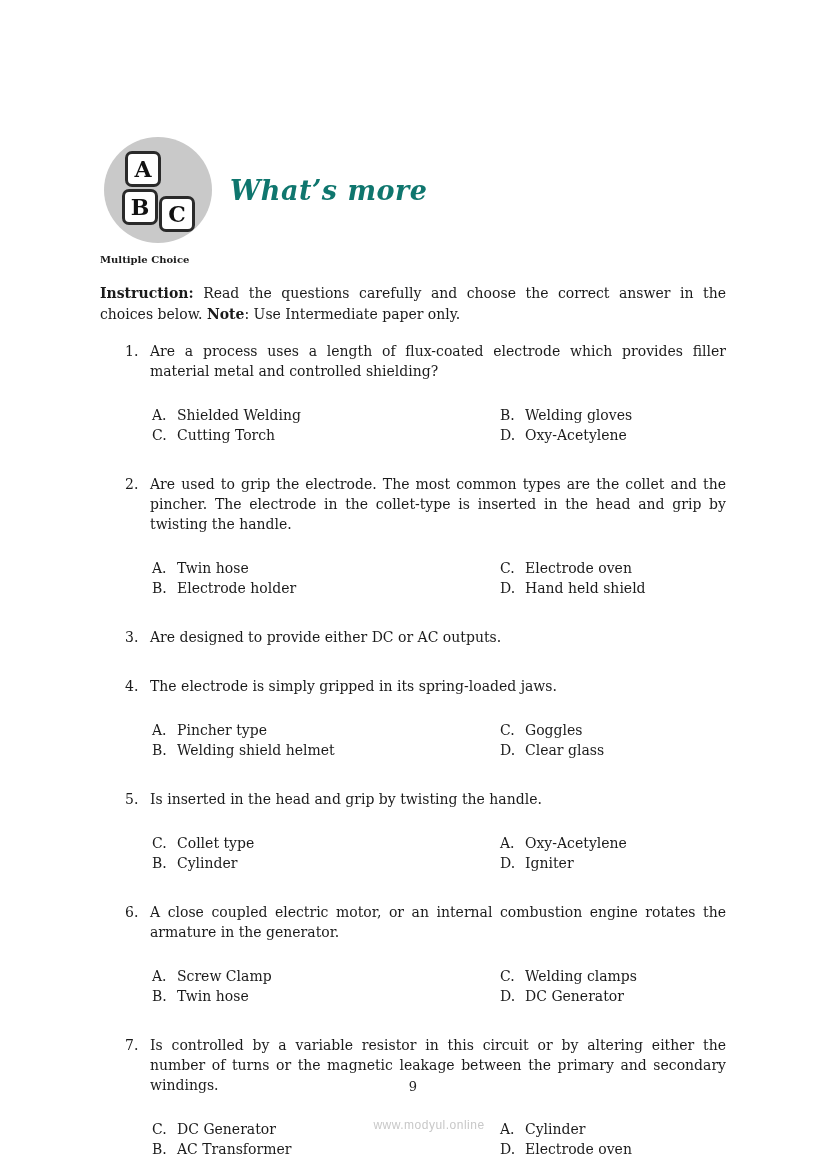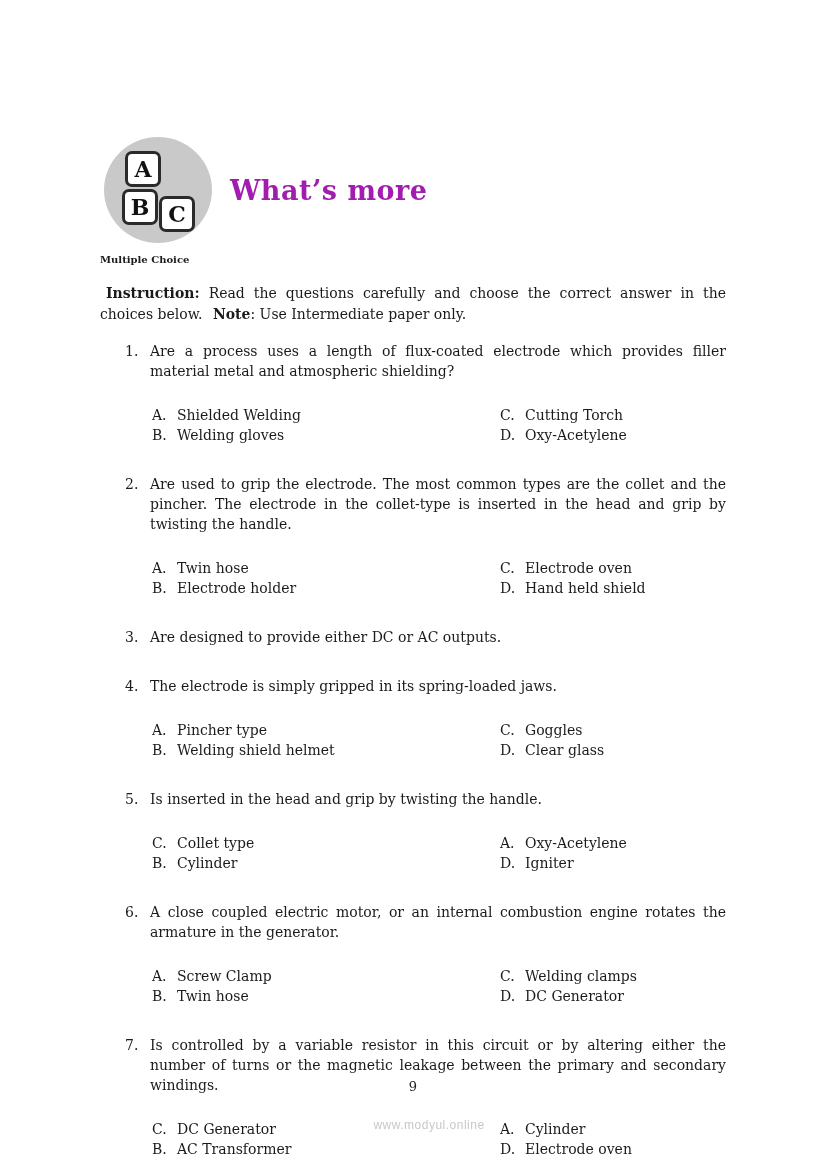--- a/index.html
+++ b/index.html
@@ -45,21 +45,22 @@
     color: #111;
     line-height: 1;
   }
   .block-a { left: 21px; top: 14px; }
   .block-b { left: 18px; top: 52px; }
   .block-c { left: 55px; top: 59px; }
   .page-title {
     margin-left: 18px;
     font-size: 27px;
     font-weight: bold;
-    color: #a21caf;
+    font-style: italic;
+    color: #0f766e;
     letter-spacing: 0.5px;
   }
 
   
   .content {
     position: absolute;
     left: 100px;
     top: 250px;
     width: 626px;
     font-size: 14px;
@@ -69,21 +70,21 @@
     margin: 0 0 13px 0;
     font-size: 10px;
     font-weight: bold;
     line-height: 20px;
   }
   .instruction {
     margin: 0 0 16px 0;
     text-align: justify;
     line-height: 21px;
   }
-  .instruction b { font-weight: bold; margin-left: 6px; }
+  .instruction b { font-weight: bold; }
 
   
   .question {
     display: flex;
     margin: 0 0 29px 25px;
   }
   .qnum { width: 25px; flex: none; }
   .qbody { flex: 1; min-width: 0; }
   .qtext { text-align: justify; }
   .opts {
@@ -140,25 +141,25 @@
 
   <div class="content">
     <h2 class="mc-heading">Multiple Choice</h2>
 
     <p class="instruction"><b>Instruction:</b><span> Read the questions carefully and choose the correct answer in the choices below. </span><b>Note</b><span>: Use Intermediate paper only.</span></p>
 
     <div class="questions">
   <div class="question">
     <span class="qnum">1.</span>
     <div class="qbody">
-      <div class="qtext">Are a process uses a length of flux-coated electrode which provides filler material metal and atmospheric shielding?</div>
+      <div class="qtext">Are a process uses a length of flux-coated electrode which provides filler material metal and controlled shielding?</div>
       <div class="opts">
               <div class="opt"><span class="letter">A.</span><span>Shielded Welding</span></div>
+              <div class="opt"><span class="letter">B.</span><span>Welding gloves</span></div>
               <div class="opt"><span class="letter">C.</span><span>Cutting Torch</span></div>
-              <div class="opt"><span class="letter">B.</span><span>Welding gloves</span></div>
               <div class="opt"><span class="letter">D.</span><span>Oxy-Acetylene</span></div>
             </div>
     </div>
   </div>
 
   <div class="question">
     <span class="qnum">2.</span>
     <div class="qbody">
       <div class="qtext">Are used to grip the electrode. The most common types are the collet and the pincher. The electrode in the collet-type is inserted in the head and grip by twisting the handle.</div>
       <div class="opts">

